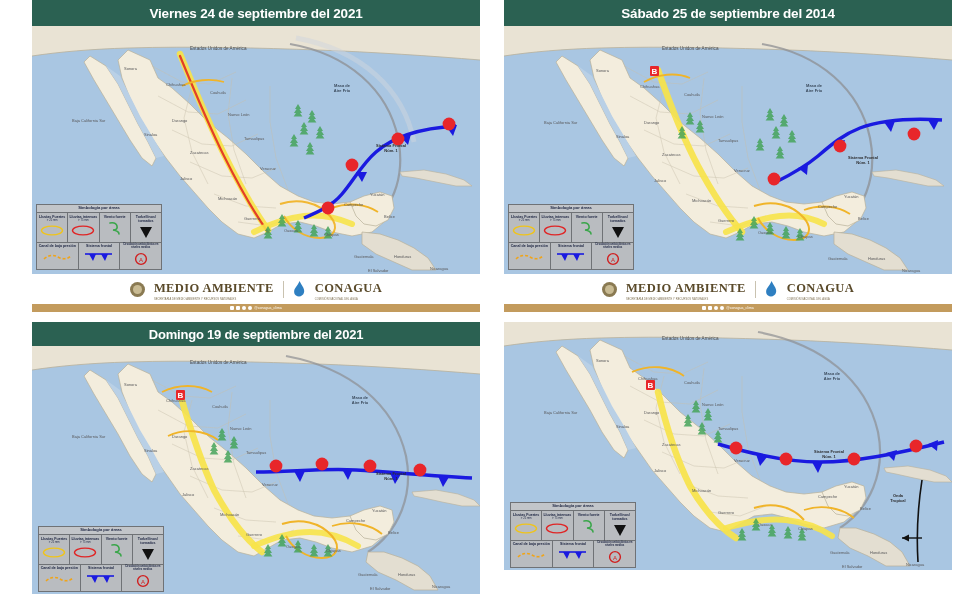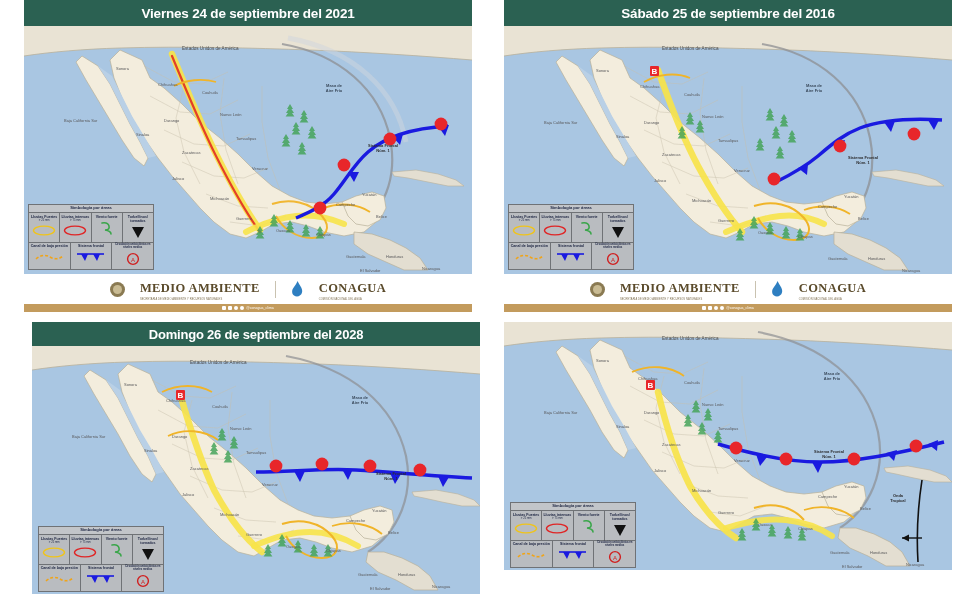--- a/index.html
+++ b/index.html
@@ -4,21 +4,21 @@
 <style>
   html,body{margin:0;padding:0;background:#ffffff;}
   body{width:962px;height:594px;overflow:hidden;font-family:"Liberation Sans",sans-serif;}
 
   .grid{
     position:relative;width:962px;height:594px;background:#ffffff;
   }
 
   
   .panel{position:absolute;overflow:hidden;background:#fff;}
-  .panel.p1{left:24px;top:0px;width:448px;height:312px;}
+  .panel.p1{left:32px;top:0px;width:448px;height:312px;}
   .panel.p2{left:504px;top:0px;width:448px;height:312px;}
   .panel.p3{left:32px;top:322px;width:448px;height:272px;}
   .panel.p4{left:504px;top:322px;width:448px;height:272px;}
 
   .phead{
     height:26px;background:#2b6152;color:#ffffff;
     display:flex;align-items:center;justify-content:center;
     font-size:13.5px;font-weight:bold;letter-spacing:-.2px;
     white-space:nowrap;
   }
@@ -26,21 +26,21 @@
 
   .pbody{position:relative;width:100%;background:#a9c6e2;}
   .p1 .pbody,.p2 .pbody{height:248px;}
   .p3 .pbody,.p4 .pbody{height:248px;}
 
   
   .mapwrap{position:absolute;inset:0;overflow:hidden;}
   .mapsvg{position:absolute;left:0;top:0;}
 
   
-  .pfoot{height:30px;background:#ffffff;display:flex;align-items:center;justify-content:center;gap:15px;}
+  .pfoot{height:30px;background:#ffffff;display:flex;align-items:center;justify-content:center;gap:9px;}
   .brandmark{width:15px;height:15px;border-radius:50%;background:#8a7a52;position:relative;flex:0 0 auto;}
   .brandmark:after{content:"";position:absolute;left:3px;top:3px;width:9px;height:9px;border-radius:50%;background:#c9bb93;}
   .brandtxt{font-family:"Liberation Serif",serif;font-size:12.5px;font-weight:bold;color:#5a4a2a;letter-spacing:.4px;line-height:1;}
   .brandsub{font-family:"Liberation Sans",sans-serif;font-size:2.6px;color:#7a6a4a;letter-spacing:.1px;display:block;margin-top:2px;white-space:nowrap;}
   .bdiv{width:1px;height:17px;background:#c9c2b0;}
   .cona-ico{width:13px;height:16px;position:relative;flex:0 0 auto;}
   .cona-ico svg{display:block;}
   .psocial{height:8px;background:#c39b5d;display:flex;align-items:center;justify-content:center;gap:2px;}
   .sico{width:4px;height:4px;background:#fff;display:inline-block;}
   .sico.r{border-radius:1px;}
@@ -288,21 +288,21 @@
     <div class="psocial">
       <span class="sico r"></span>
       <span class="sico r"></span>
       <span class="sico c"></span>
       <span class="sico c"></span>
       <span class="stxt">@conagua_clima</span>
     </div>
   </div>
 
   <div class="panel p2">
-    <div class="phead">Sábado 25 de septiembre del 2016</div>
+    <div class="phead">Sábado 25 de septiembre del 2014</div>
     <div class="pbody">
       <div class="mapwrap">
         <svg class="mapsvg" width="448" height="248" viewBox="0 0 448 248">
           <g clip-path="url(#cp1)">
             <rect width="448" height="248" fill="#a9c6e2"></rect>
             <path d="M0,0 H448 V34 C400,30 340,26 286,24 C230,22 160,20 96,22 C60,23 26,26 0,30 Z" fill="#e9e3d4"></path>
             <path d="M0,30 C26,26 60,23 96,22 C160,20 230,22 286,24 C340,26 400,30 448,34" fill="none" stroke="#b8b09a" stroke-width=".8"></path>
             <path d="M258,18 C316,28 356,64 366,112 C374,152 360,186 330,206" fill="none" stroke="#8d8f93" stroke-width="2.2" opacity=".75"></path>
             <path d="M96,24 L118,34 L126,52 L140,62 L158,78 L176,96 L196,112 L214,128 L232,146 L248,160
                      L266,170 L282,176 L300,178 L318,176 L330,180 L342,186 L352,196 L340,206 L320,210
@@ -478,21 +478,21 @@
     <div class="psocial">
       <span class="sico r"></span>
       <span class="sico r"></span>
       <span class="sico c"></span>
       <span class="sico c"></span>
       <span class="stxt">@conagua_clima</span>
     </div>
   </div>
 
   <div class="panel p3">
-    <div class="phead">Domingo 26 de septiembre del 2028</div>
+    <div class="phead">Domingo 19 de septiembre del 2021</div>
     <div class="pbody">
       <div class="mapwrap">
         <svg class="mapsvg" width="448" height="248" viewBox="0 0 448 248">
           <g clip-path="url(#cp1)">
             <rect width="448" height="248" fill="#a9c6e2"></rect>
             <path d="M0,0 H448 V28 C400,24 340,20 286,18 C230,16 160,14 96,16 C60,17 26,20 0,24 Z" fill="#e9e3d4"></path>
             <path d="M0,24 C26,20 60,17 96,16 C160,14 230,16 286,18 C340,20 400,24 448,28" fill="none" stroke="#b8b09a" stroke-width=".8"></path>
             <path d="M254,10 C318,22 362,58 374,110 C382,150 366,186 336,206" fill="none" stroke="#8d8f93" stroke-width="2.2" opacity=".7"></path>
             <path d="M96,18 L118,28 L126,46 L140,56 L158,72 L176,90 L196,106 L214,122 L232,140 L248,154
                      L266,164 L282,170 L300,172 L318,170 L330,174 L342,180 L352,190 L340,200 L320,206

